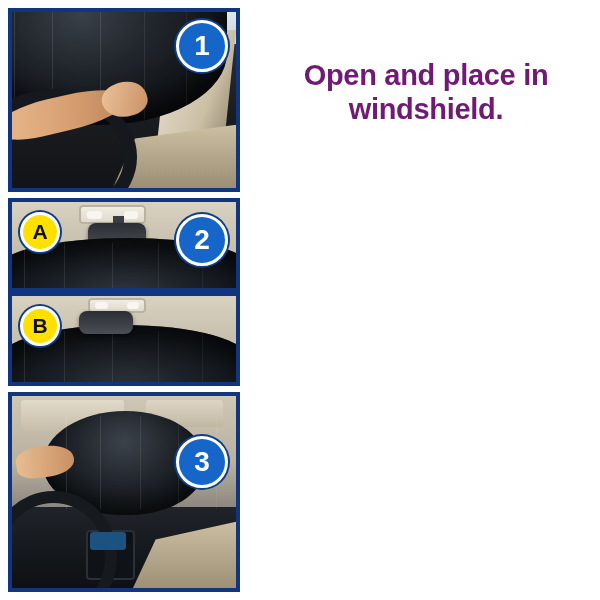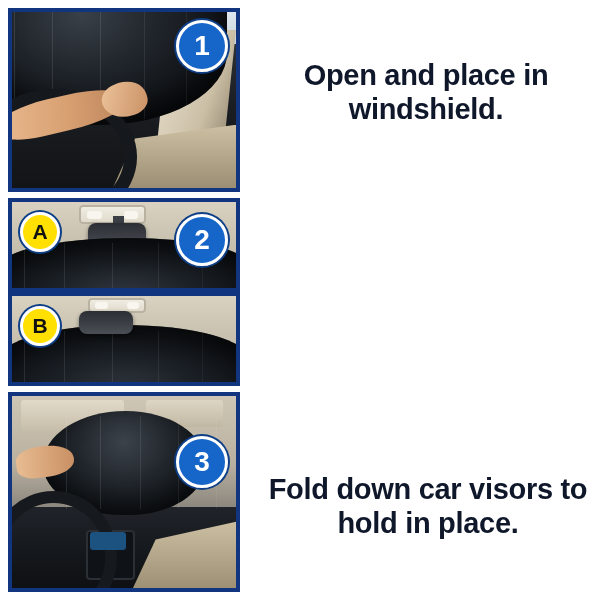--- a/index.html
+++ b/index.html
@@ -62,21 +62,21 @@
     font-size: 21px;
     font-weight: bold;
     line-height: 34px;
     text-align: center;
     z-index: 6;
   }
 
   
   .caption {
     position: absolute;
-    color: #0f172a;
+    color: #701a75;
     font-weight: bold;
     text-align: center;
     line-height: 1.18;
     letter-spacing: -0.3px;
   }
 
   
   .p1-sky {
     position: absolute; left: 0; top: 0; width: 100%; height: 22%;
     background: linear-gradient(#dfe7ee, #c3cfd8);
@@ -310,15 +310,14 @@
       <div class="p3-arm"></div>
       <div class="p3-dash"></div>
       <div class="p3-beige"></div>
       <div class="p3-console"></div>
       <div class="p3-screen"></div>
       <div class="p3-wheel"></div>
     </div>
     <div class="badge" style="right:8px; top:40px;">3</div>
   </div>
 
-  <div class="caption" style="left:258px; top:472px; width:340px; font-size:29px;">Fold down car visors to hold in place.</div>
 
 </div>
 
 </body></html>

